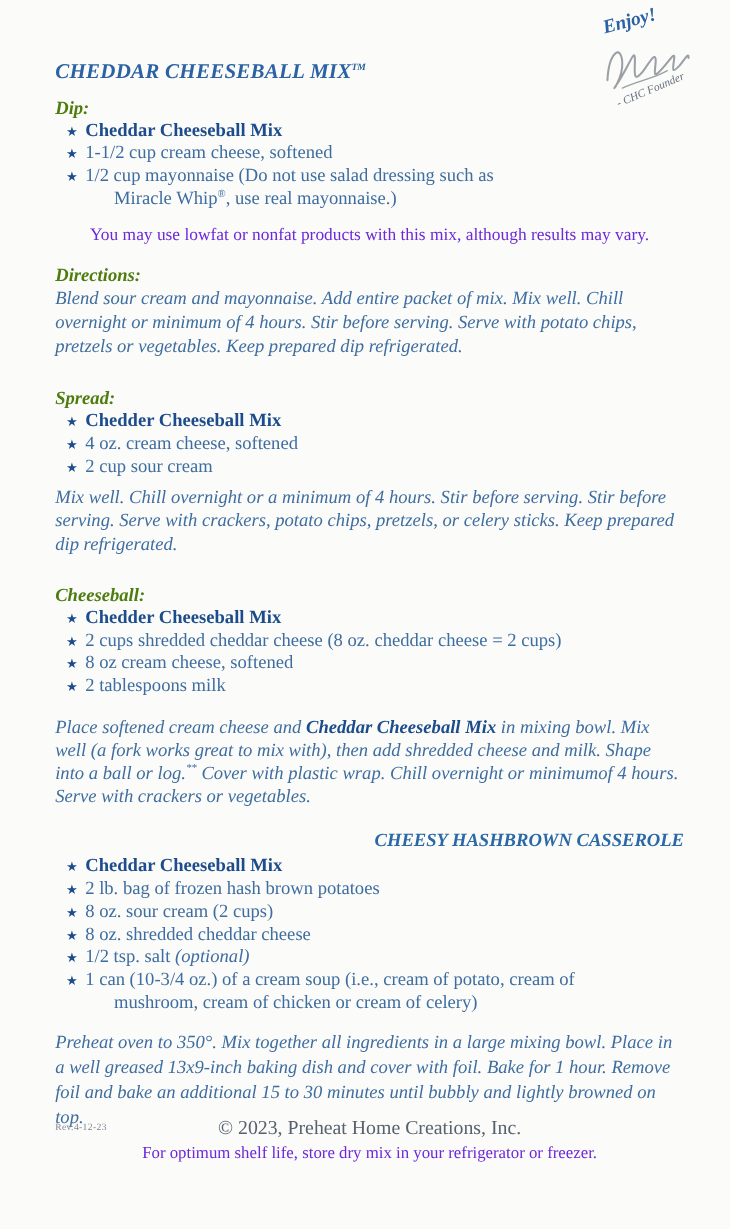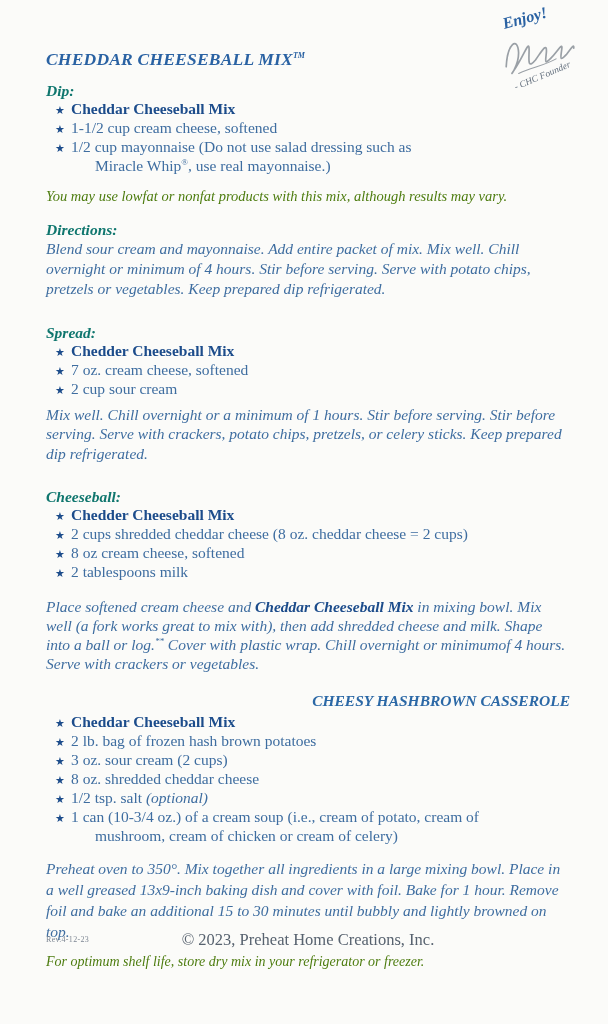--- a/index.html
+++ b/index.html
@@ -15,37 +15,37 @@
 
   .title {
     text-align: left; font-style: italic; font-weight: 700;
     font-size: 17.5px; color: #2a62a3; letter-spacing: .2px;
     margin: 0 0 12px 0; line-height: 20px;
   }
   .title .tm { font-size: 8px; vertical-align: super; letter-spacing: 0; }
 
   .sec-head {
     font-style: italic; font-weight: 700; font-size: 15.5px;
-    color: #0f766e; margin: 0; line-height: 19px;
+    color: #4d7c0f; margin: 0; line-height: 19px;
   }
   .center-head {
     text-align: right; font-style: italic; font-weight: 700;
     font-size: 15.5px; color: #2b68a6; margin: 18px 0 0 0; line-height: 19px;
   }
 
   ul.ing { list-style: none; margin: 0; padding: 0 0 0 9px; }
   ul.ing li { font-size: 15.5px; line-height: 18px; white-space: nowrap; }
   .star { color: #1c4c8b; font-size: 11px; display: inline-block; width: 16px; }
   .cont { padding-left: 40px; white-space: nowrap; }
 
   .seg-bold { font-weight: 700; color: #1c4c8b; }
   .seg-italic { font-style: italic; }
   sup { font-size: 9px; line-height: 0; }
 
-  .note { font-style: italic; font-size: 14.5px; color: #4d7c0f; margin: 12px 0 0 0; line-height: 18px; }
+  .note { font-size: 14.5px; color: #6d28d9; margin: 12px 0 0 0; line-height: 18px; text-align: center; }
 
   .para { font-size: 15.5px; margin: 0; color: #3e6da0; font-style: italic; }
   #directions-body { line-height: 20px; max-width: 532px; }
   #spread-body { line-height: 19.5px; max-width: 550px; margin-top: 6px; }
   #cheeseball-body { line-height: 19px; max-width: 550px; margin-top: 15px; }
   #casserole-body { line-height: 21px; max-width: 534px; margin-top: 13px; }
 
   #sec-directions { margin-top: 15px; }
   #sec-spread { margin-top: 24px; }
   #sec-cheeseball { margin-top: 24px; }
@@ -93,43 +93,43 @@
 
   <section id="sec-directions">
     <h2 class="sec-head">Directions:</h2>
     <p class="para" id="directions-body">Blend sour cream and mayonnaise. Add entire packet of mix. Mix well. Chill overnight or minimum of 4 hours. Stir before serving. Serve with potato chips, pretzels or vegetables. Keep prepared dip refrigerated.</p>
   </section>
 
   <section id="sec-spread">
     <h2 class="sec-head">Spread:</h2>
     <ul class="ing" id="spread-list">
         <li><span class="star">★</span><span><span class="seg-bold">Chedder Cheeseball Mix</span></span></li>
-        <li><span class="star">★</span><span><span>7 oz. cream cheese, softened</span></span></li>
+        <li><span class="star">★</span><span><span>4 oz. cream cheese, softened</span></span></li>
         <li><span class="star">★</span><span><span>2 cup sour cream</span></span></li>
       </ul>
-    <p class="para" id="spread-body">Mix well. Chill overnight or a minimum of 1 hours. Stir before serving. Stir before serving. Serve with crackers, potato chips, pretzels, or celery sticks. Keep prepared dip refrigerated.</p>
+    <p class="para" id="spread-body">Mix well. Chill overnight or a minimum of 4 hours. Stir before serving. Stir before serving. Serve with crackers, potato chips, pretzels, or celery sticks. Keep prepared dip refrigerated.</p>
   </section>
 
   <section id="sec-cheeseball">
     <h2 class="sec-head">Cheeseball:</h2>
     <ul class="ing" id="cheeseball-list">
         <li><span class="star">★</span><span><span class="seg-bold">Chedder Cheeseball Mix</span></span></li>
         <li><span class="star">★</span><span><span>2 cups shredded cheddar cheese (8 oz. cheddar cheese = 2 cups)</span></span></li>
         <li><span class="star">★</span><span><span>8 oz cream cheese, softened</span></span></li>
         <li><span class="star">★</span><span><span>2 tablespoons milk</span></span></li>
       </ul>
     <p class="para" id="cheeseball-body"><span>Place softened cream cheese and </span><span class="seg-bold">Cheddar Cheeseball Mix</span><span> in mixing bowl. Mix well (a fork works great to mix with), then add shredded cheese and milk. Shape into a ball or log.</span><sup>**</sup><span> Cover with plastic wrap. Chill overnight or minimumof 4 hours. Serve with crackers or vegetables.</span></p>
   </section>
 
   <section id="sec-casserole">
     <h2 class="center-head" id="casserole-heading">CHEESY HASHBROWN CASSEROLE</h2>
     <ul class="ing" id="casserole-list">
         <li><span class="star">★</span><span><span class="seg-bold">Cheddar Cheeseball Mix</span></span></li>
         <li><span class="star">★</span><span><span>2 lb. bag of frozen hash brown potatoes</span></span></li>
-        <li><span class="star">★</span><span><span>3 oz. sour cream (2 cups)</span></span></li>
+        <li><span class="star">★</span><span><span>8 oz. sour cream (2 cups)</span></span></li>
         <li><span class="star">★</span><span><span>8 oz. shredded cheddar cheese</span></span></li>
         <li><span class="star">★</span><span><span>1/2 tsp. salt </span><span class="seg-italic">(optional)</span></span></li>
         <li><span class="star">★</span><span><span>1 can (10-3/4 oz.) of a cream soup (i.e., cream of potato, cream of</span></span><div class="cont"><span>mushroom, cream of chicken or cream of celery)</span></div></li>
       </ul>
     <p class="para" id="casserole-body">Preheat oven to 350°. Mix together all ingredients in a large mixing bowl. Place in a well greased 13x9-inch baking dish and cover with foil. Bake for 1 hour. Remove foil and bake an additional 15 to 30 minutes until bubbly and lightly browned on top.</p>
   </section>
 
   <p class="note" id="shelf-note">For optimum shelf life, store dry mix in your refrigerator or freezer.</p>
 
 </div>

